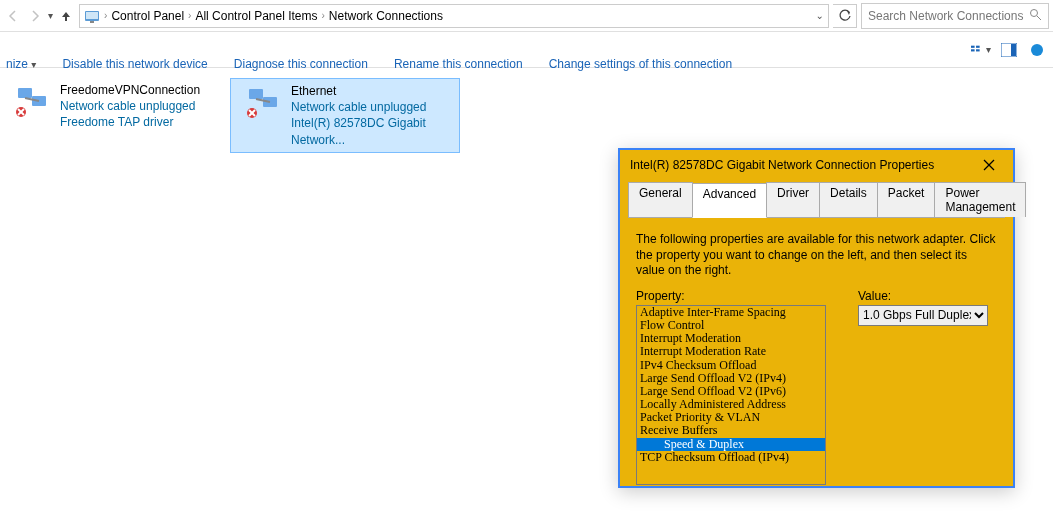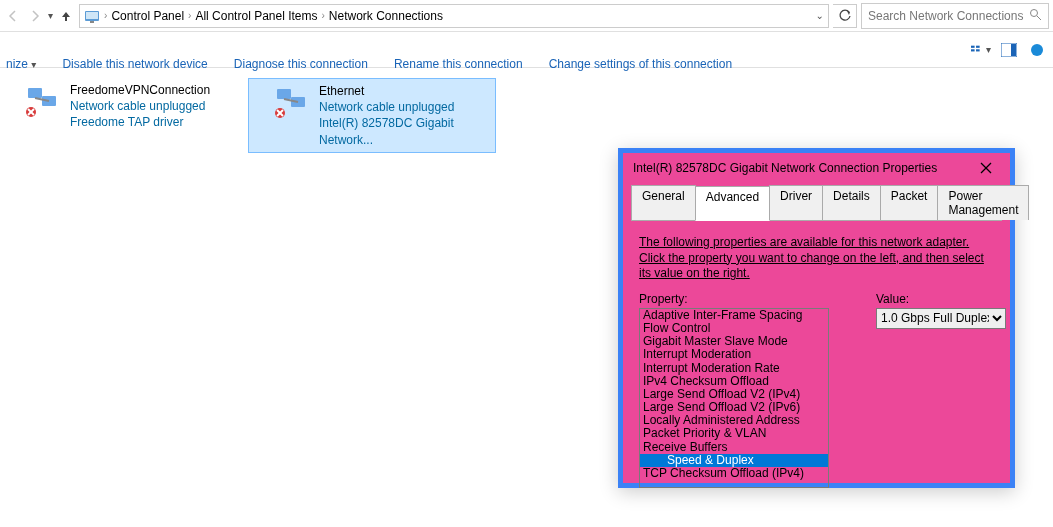--- a/index.html
+++ b/index.html
@@ -87,44 +87,44 @@
   display: inline-flex; align-items: center; justify-content: center;
   color: #1a64b7;
 }
 .connections {
   display: flex;
   padding: 10px 0 0 0;
   gap: 0;
 }
 .conn-item {
   display: flex;
-  width: 248px;
-  padding: 4px 22px;
+  width: 230px;
+  padding: 4px 12px;
   gap: 8px;
 }
 .conn-item.selected {
   background: #cde8ff;
   border: 1px solid #7abdff;
 }
 .conn-icon {
   width: 40px; height: 40px;
   position: relative;
   flex-shrink: 0;
 }
 .conn-text { line-height: 1.35; font-size: 12px; }
 .conn-text .title { color: #000; }
 .conn-text .sub { color: #0369a1; }
 .dialog {
   position: absolute;
   left: 618px;
   top: 148px;
   width: 397px;
   height: 340px;
-  background: #ec4899;
-  border: 5px solid #3b82f6;
+  background: #eab308;
+  border: 2px solid #3b82f6;
   box-shadow: 0 4px 18px rgba(0,0,0,0.2);
   font-size: 12px;
 }
 .dialog-title {
   display: flex;
   align-items: center;
   height: 30px;
   padding: 0 10px;
 }
 .dialog-title .title-text { flex: 1; }
@@ -152,38 +152,38 @@
   border-bottom: 1px solid #fff;
   bottom: -1px;
 }
 .dialog-body {
   padding: 8px 16px;
   font-size: 12px;
 }
 .dialog-desc {
   margin: 6px 0 10px 0;
   line-height: 1.3;
-  text-decoration: underline;
-}
-.prop-row { display: flex; gap: 47px; }
+}
+.prop-row { display: flex; gap: 32px; }
 .prop-col { display: flex; flex-direction: column; }
 .prop-label { margin-bottom: 2px; }
 .prop-list {
   width: 190px;
   height: 180px;
   border: 1px solid #7a7a7a;
   overflow-y: scroll;
   font-size: 12px;
   line-height: 1.1;
   padding: 0;
 }
 .prop-list div {
   padding: 0 3px;
   white-space: nowrap;
   cursor: default;
+  font-family: Liberation Serif, serif;
 }
 .prop-list div.sel {
   background: #0078d7;
   color: #fff;
   padding-left: 27px;
 }
 .value-select {
   width: 130px;
   height: 21px;
   font-size: 12px;
@@ -332,21 +332,20 @@
     <div class="tab">Power Management</div>
   </div>
   <div class="dialog-body">
     <div class="dialog-desc">The following properties are available for this network adapter. Click the property you want to change on the left, and then select its value on the right.</div>
     <div class="prop-row">
       <div class="prop-col">
         <div class="prop-label">Property:</div>
         <div class="prop-list" id="prop-list">
             <div>Adaptive Inter-Frame Spacing</div>
             <div>Flow Control</div>
-            <div>Gigabit Master Slave Mode</div>
             <div>Interrupt Moderation</div>
             <div>Interrupt Moderation Rate</div>
             <div>IPv4 Checksum Offload</div>
             <div>Large Send Offload V2 (IPv4)</div>
             <div>Large Send Offload V2 (IPv6)</div>
             <div>Locally Administered Address</div>
             <div>Packet Priority &amp; VLAN</div>
             <div>Receive Buffers</div>
             <div class="sel">Speed &amp; Duplex</div>
             <div>TCP Checksum Offload (IPv4)</div>

